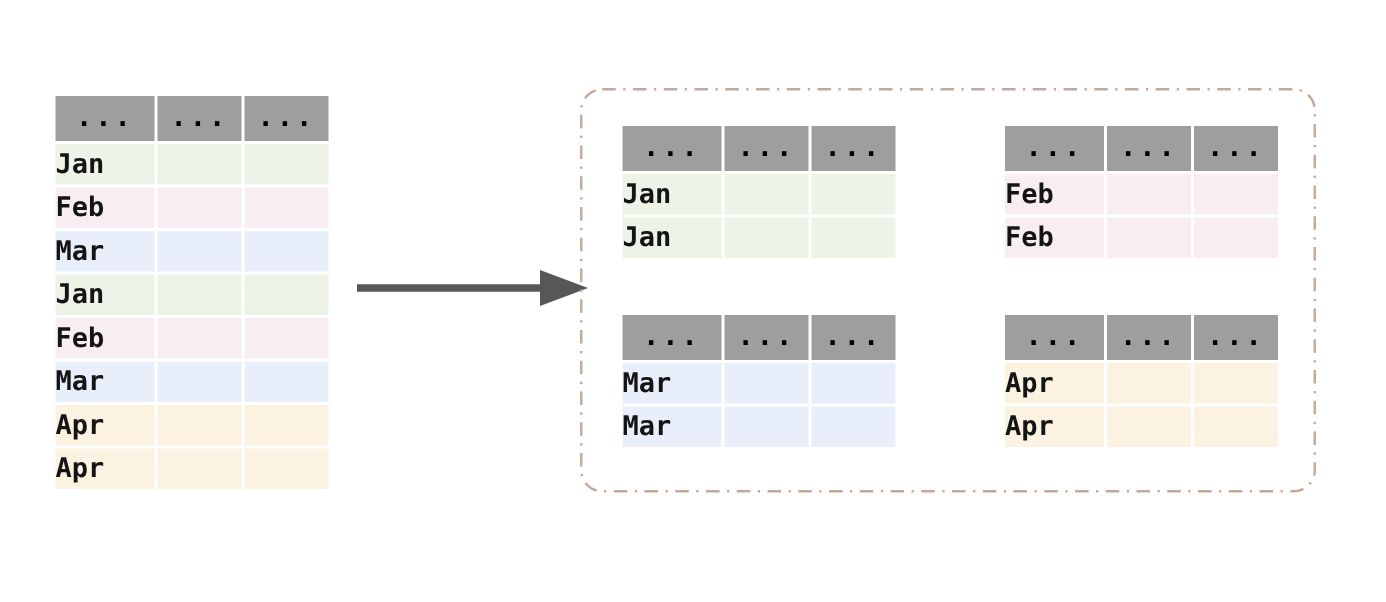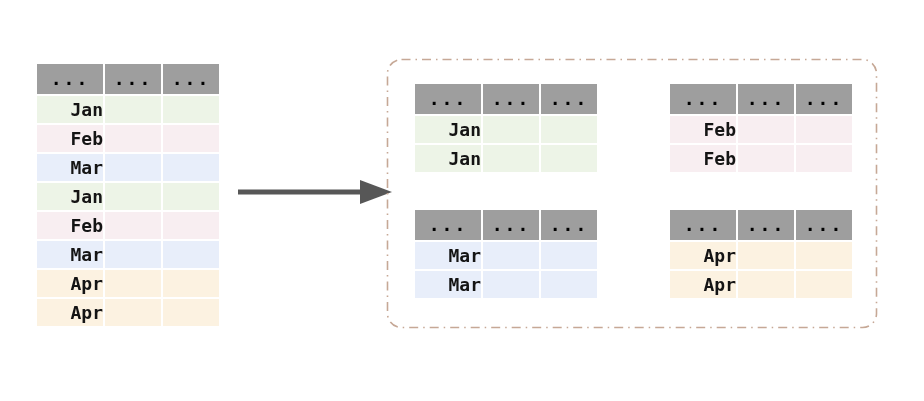--- a/index.html
+++ b/index.html
@@ -19,21 +19,21 @@
   }
   table.month-table td {
     padding: 0;
     font-weight: bold;
     font-size: 18px;
     color: var(--text, #141414);
     height: 27px;
     line-height: 27px;
     vertical-align: middle;
   }
-  td.c1 { width: 66px; padding-left: 13px; text-align: right; }
+  td.c1 { width: 66px; padding-left: 13px; }
   td.c2 { width: 56px; }
   td.c3 { width: 56px; }
 
   tr.hdr td {
     background: var(--header-bg, #9e9e9e);
     height: 27px;
     line-height: 30px;
     text-align: center;
     letter-spacing: 2px;
     color: #000;

